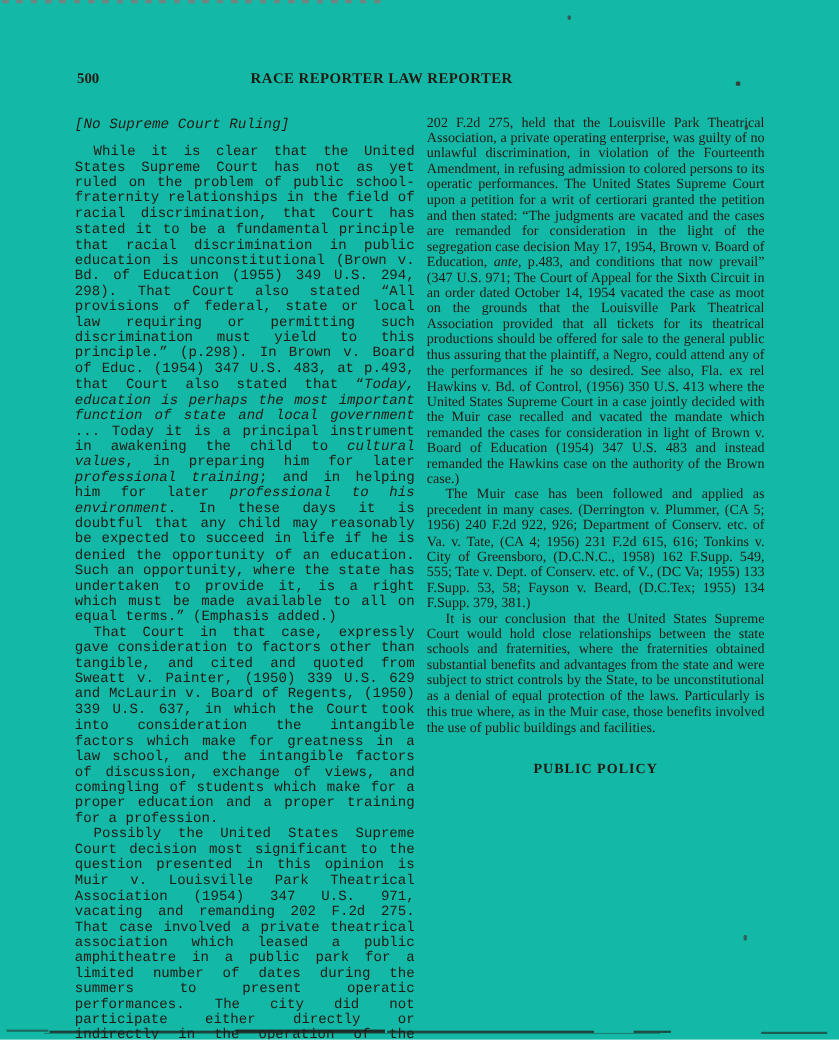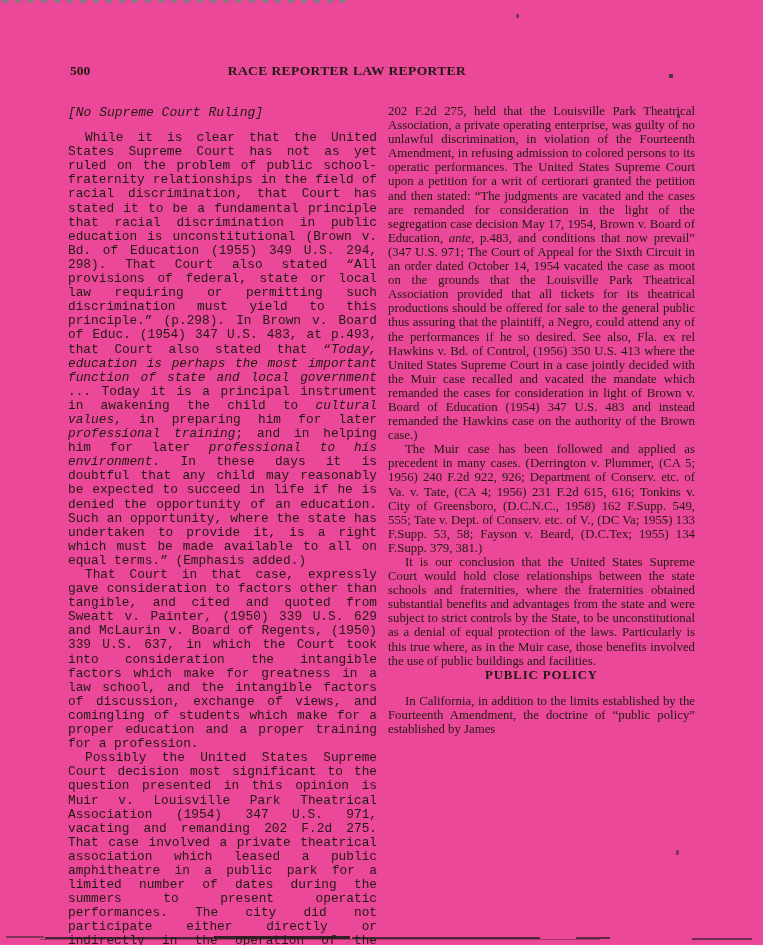--- a/index.html
+++ b/index.html
@@ -1,20 +1,20 @@
 <!DOCTYPE html>
 <html><head>
 <meta charset="utf-8">
 <style>
   html,body { margin:0; padding:0; }
   .page {
     position:relative;
     width:763px;
     height:945px;
-    background:#ec4899;
+    background:#14b8a6;
     overflow:hidden;
     font-family:"Liberation Serif", serif;
     color:#201a13;
   }
   .top-dashes {
     position:absolute; top:0; left:2px; width:344px; height:3px;
     background:repeating-linear-gradient(90deg,#7d7d7d 0 6px, transparent 6px 13px);
     opacity:.85;
   }
   .page-number {
@@ -31,21 +31,21 @@
     text-align:justify;
   }
   .col-left  { left:68px;  width:309px;font-family:Liberation Mono, monospace; }
   .col-right { left:388px; width:307px; }
   .col p { margin:0; }
   p.paragraph.indent { text-indent:17px; }
   p.bracket-heading { margin:8px 0 11px 0; font-size:13px; text-align:left; }
   .col > p.bracket-heading:first-child { margin-top:2px; }
   p.section-heading {
     text-align:center; font-weight:bold; letter-spacing:.9px;
-    margin:0 0 12px 0; font-size:12.8px;
+    margin:24px 0 12px 0; font-size:12.8px;
   }
   em { font-style:italic; }
   .speck { position:absolute; background:#3a342c; border-radius:1px; }
   .s1 { left:516px; top:14px;  width:3px; height:4px; opacity:.7; }
   .s2 { left:669px; top:74px;  width:4px; height:4px; opacity:.9; }
   .s3 { left:677px; top:114px; width:3px; height:4px; opacity:.8; }
   .s4 { left:664px; top:519px; width:3px; height:3px; opacity:.6; }
   .s5 { left:676px; top:850px; width:3px; height:5px; opacity:.65; }
   .bseg { position:absolute; background:#1f1d1a; }
   .b1 { left:6px;   top:936px; width:38px;  height:2px; opacity:.5; }
@@ -69,21 +69,20 @@
       <p class="bracket-heading"><em>[No Supreme Court Ruling]</em></p>
       <p class="paragraph indent"><span>While it is clear that the United States Supreme Court has not as yet ruled on the problem of public school-fraternity relationships in the field of racial discrimination, that Court has stated it to be a fundamental principle that racial discrimination in public education is unconstitutional (Brown v. Bd. of Education (1955) 349 U.S. 294, 298). That Court also stated “All provisions of federal, state or local law requiring or permitting such discrimination must yield to this principle.” (p.298). In Brown v. Board of Educ. (1954) 347 U.S. 483, at p.493, that Court also stated that “</span><em>Today, education is perhaps the most important function of state and local government</em><span> ... Today it is a principal instrument in awakening the child to </span><em>cultural values</em><span>, in preparing him for later </span><em>professional training</em><span>; and in helping him for later </span><em>professional to his environment</em><span>. In these days it is doubtful that any child may reasonably be expected to succeed in life if he is denied the opportunity of an education. Such an opportunity, where the state has undertaken to provide it, is a right which must be made available to all on equal terms.” (Emphasis added.)</span></p>
       <p class="paragraph indent"><span>That Court in that case, expressly gave consideration to factors other than tangible, and cited and quoted from Sweatt v. Painter, (1950) 339 U.S. 629 and McLaurin v. Board of Regents, (1950) 339 U.S. 637, in which the Court took into consideration the intangible factors which make for greatness in a law school, and the intangible factors of discussion, exchange of views, and comingling of students which make for a proper education and a proper training for a profession.</span></p>
       <p class="paragraph indent"><span>Possibly the United States Supreme Court decision most significant to the question presented in this opinion is Muir v. Louisville Park Theatrical Association (1954) 347 U.S. 971, vacating and remanding 202 F.2d 275. That case involved a private theatrical association which leased a public amphitheatre in a public park for a limited number of dates during the summers to present operatic performances. The city did not participate either directly or indirectly in the operation of the private enterprise or in the presentation of the performances. The Court of Appeals for the Sixth Circuit in Muir v. Louisville Park Theatrical Association,</span></p>
     </div>
   <div class="col col-right">
       <p class="paragraph"><span>202 F.2d 275, held that the Louisville Park Theatrical Association, a private operating enterprise, was guilty of no unlawful discrimination, in violation of the Fourteenth Amendment, in refusing admission to colored persons to its operatic performances. The United States Supreme Court upon a petition for a writ of certiorari granted the petition and then stated: “The judgments are vacated and the cases are remanded for consideration in the light of the segregation case decision May 17, 1954, Brown v. Board of Education, </span><em>ante</em><span>, p.483, and conditions that now prevail” (347 U.S. 971; The Court of Appeal for the Sixth Circuit in an order dated October 14, 1954 vacated the case as moot on the grounds that the Louisville Park Theatrical Association provided that all tickets for its theatrical productions should be offered for sale to the general public thus assuring that the plaintiff, a Negro, could attend any of the performances if he so desired. See also, Fla. ex rel Hawkins v. Bd. of Control, (1956) 350 U.S. 413 where the United States Supreme Court in a case jointly decided with the Muir case recalled and vacated the mandate which remanded the cases for consideration in light of Brown v. Board of Education (1954) 347 U.S. 483 and instead remanded the Hawkins case on the authority of the Brown case.)</span></p>
       <p class="paragraph indent"><span>The Muir case has been followed and applied as precedent in many cases. (Derrington v. Plummer, (CA 5; 1956) 240 F.2d 922, 926; Department of Conserv. etc. of Va. v. Tate, (CA 4; 1956) 231 F.2d 615, 616; Tonkins v. City of Greensboro, (D.C.N.C., 1958) 162 F.Supp. 549, 555; Tate v. Dept. of Conserv. etc. of V., (DC Va; 1955) 133 F.Supp. 53, 58; Fayson v. Beard, (D.C.Tex; 1955) 134 F.Supp. 379, 381.)</span></p>
       <p class="paragraph indent"><span>It is our conclusion that the United States Supreme Court would hold close relationships between the state schools and fraternities, where the fraternities obtained substantial benefits and advantages from the state and were subject to strict controls by the State, to be unconstitutional as a denial of equal protection of the laws. Particularly is this true where, as in the Muir case, those benefits involved the use of public buildings and facilities.</span></p>
       <p class="section-heading"><span>PUBLIC POLICY</span></p>
-      <p class="paragraph indent"><span>In California, in addition to the limits established by the Fourteenth Amendment, the doctrine of “public policy” established by James</span></p>
     </div>
 
   <span class="speck s1"></span>
   <span class="speck s2"></span>
   <span class="speck s3"></span>
   <span class="speck s4"></span>
   <span class="speck s5"></span>
 
   <span class="bseg b1"></span>
   <span class="bseg b2"></span>

